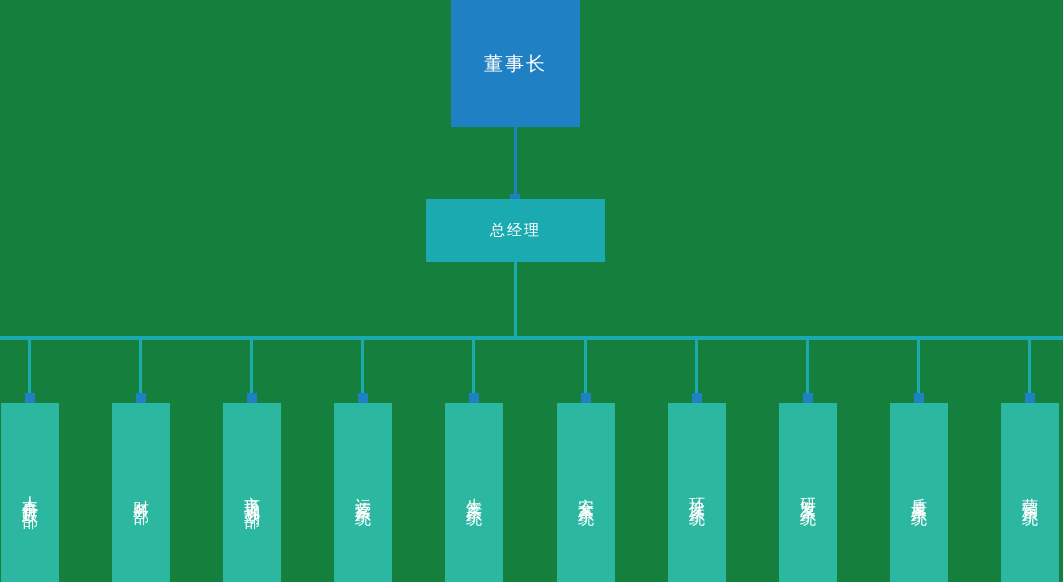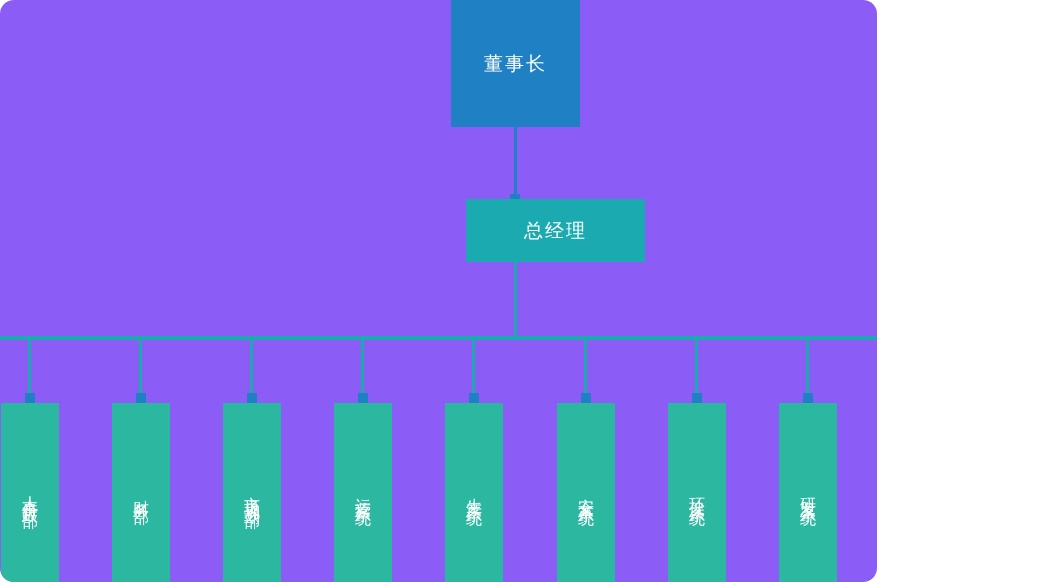--- a/index.html
+++ b/index.html
@@ -2,46 +2,44 @@
 <html style="--root-box: #1f80c3; --root-line: #1f80c3; --manager-box: #1caab1; --dept-box: #2cb7a1; --line: #1caab1; --node: #1f80c3;"><head>
 <meta charset="utf-8">
 <style>
   html, body {
     margin: 0;
     padding: 0;
     background: #ffffff;
   }
   .canvas {
     position: relative;
-    width: 877px;
+    width: 1063px;
     height: 582px;
-    background: #8b5cf6;
+    background: #15803d;
     overflow: hidden;
     font-family: "DejaVu Sans", "Liberation Sans", sans-serif;
-    border-radius: 14px;
   }
   .box {
     position: absolute;
     display: flex;
     align-items: center;
     justify-content: center;
     color: #ffffff;
   }
   .root-box {
     left: 451px; top: 0; width: 129px; height: 127px;
     background: var(--root-box, #1f80c3);
     font-size: 19px;
     letter-spacing: 2px;
   }
   .manager-box {
     left: 426px; top: 199px; width: 179px; height: 63px;
     background: var(--manager-box, #1caab1);
-    font-size: 19px;
+    font-size: 15px;
     letter-spacing: 2px;
-    margin-left: 40px;
   }
   .vline { position: absolute; width: 3px; }
   .root-line {
     left: 514px; top: 127px; height: 72px;
     background: var(--root-line, #1f80c3);
   }
   .manager-line {
     left: 514px; top: 262px; height: 76px;
     background: var(--line, #1caab1);
   }

